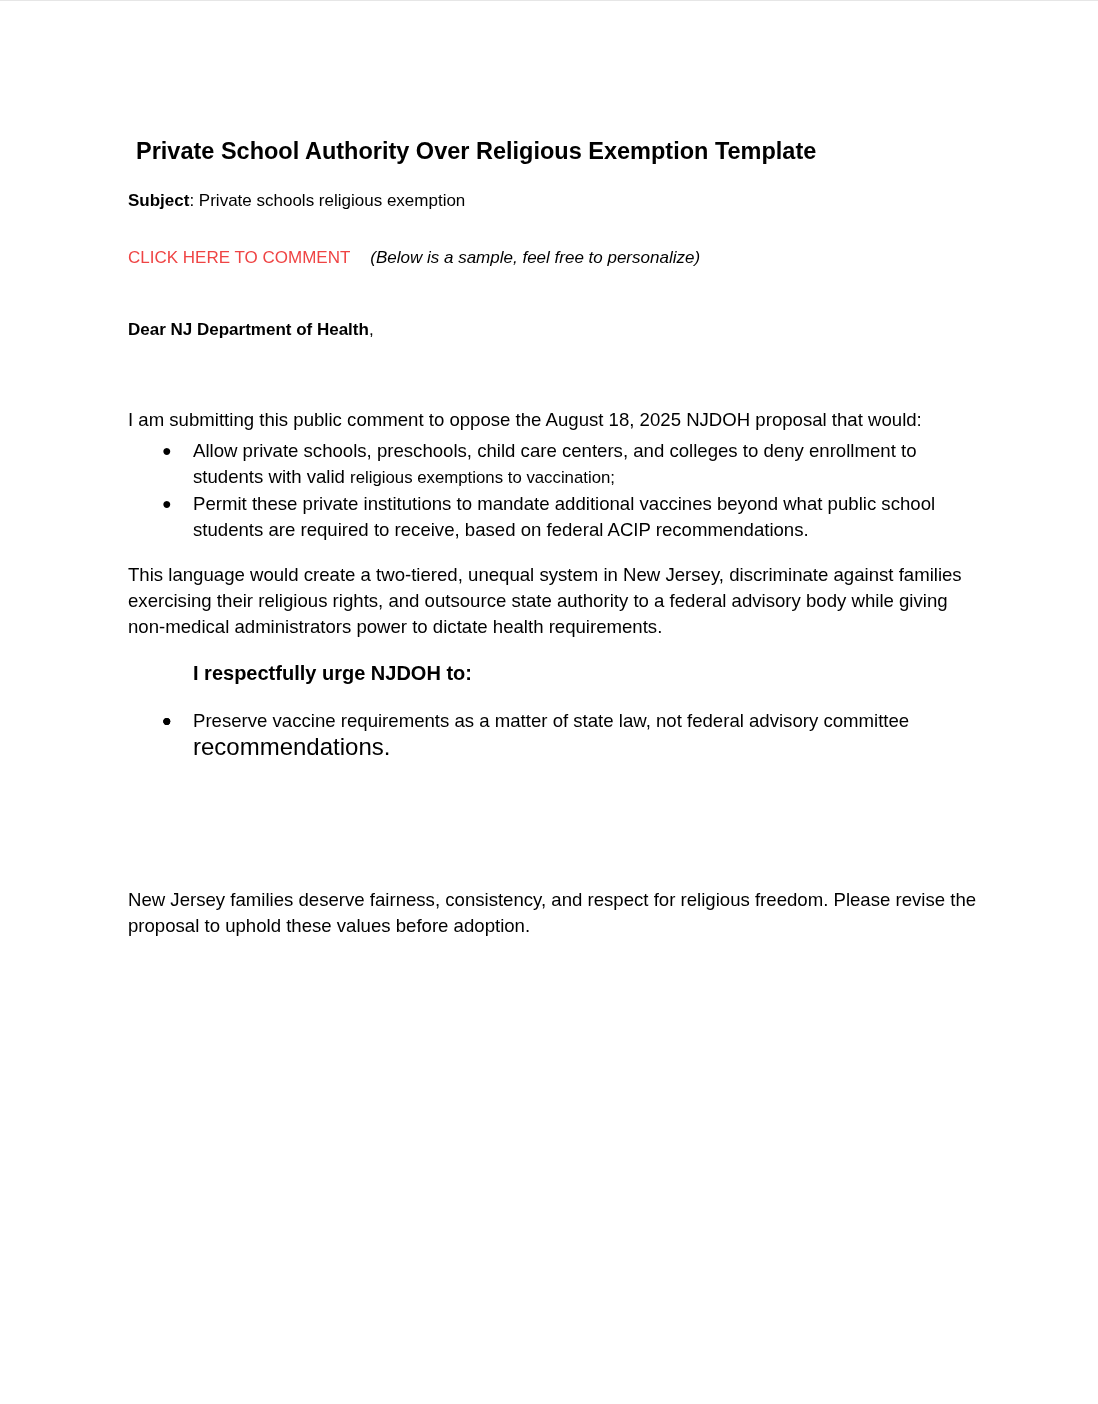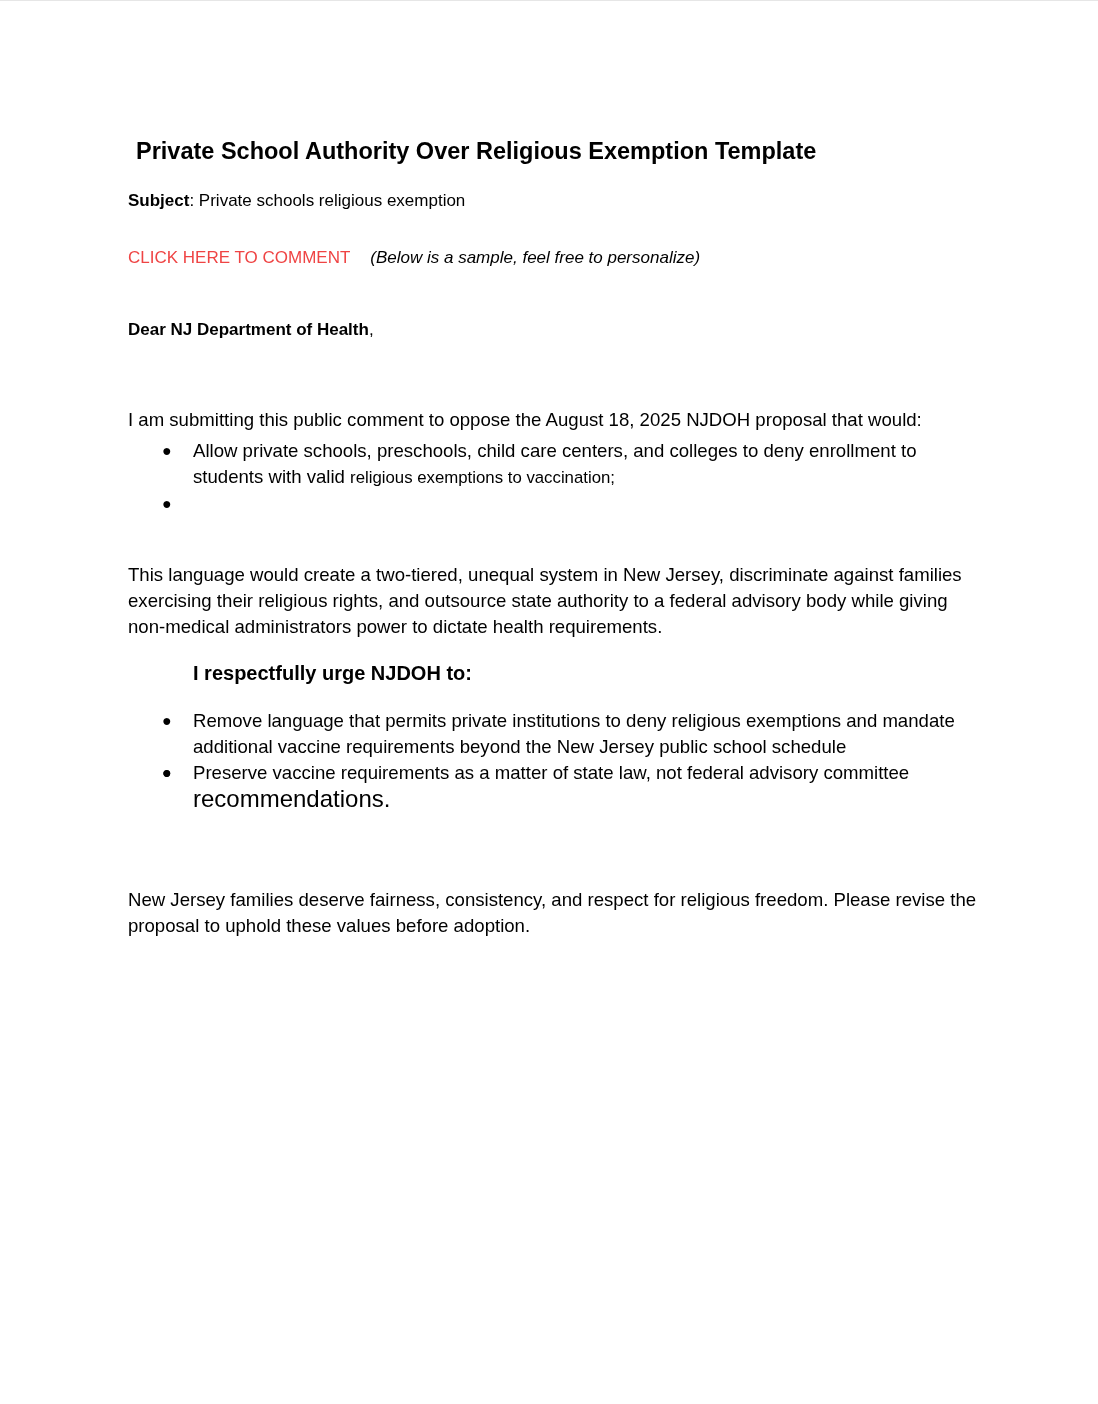--- a/index.html
+++ b/index.html
@@ -118,31 +118,31 @@
 
   <p class="para p1">I am submitting this public comment to oppose the August 18, 2025 NJDOH proposal that would:</p>
 
   <ul class="bullets list1">
     <li>
       <span class="dot">●</span>
       <span>Allow private schools, preschools, child care centers, and colleges to deny enrollment to students with valid </span><span class="small">religious exemptions to vaccination;</span>
     </li>
     <li>
       <span class="dot">●</span>
+      <span>Permit these private institutions to mandate additional vaccines beyond what public school students are required to receive, based on federal ACIP recommendations.</span>
     </li>
   </ul>
 
   <p class="para p2">This language would create a two-tiered, unequal system in New Jersey, discriminate against families exercising their religious rights, and outsource state authority to a federal advisory body while giving non-medical administrators power to dictate health requirements.</p>
 
   <div class="urge">I respectfully urge NJDOH to:</div>
 
   <ul class="bullets list2">
     <li>
       <span class="dot">●</span>
-      <span>Remove language that permits private institutions to deny religious exemptions and mandate additional vaccine requirements beyond the New Jersey public school schedule</span>
     </li>
     <li>
       <span class="dot">●</span>
     </li>
     <li>
       <span class="dot">●</span>
       <span>Preserve vaccine requirements as a matter of state law, not federal advisory committee </span><span class="large">recommendations.</span>
     </li>
   </ul>
 

